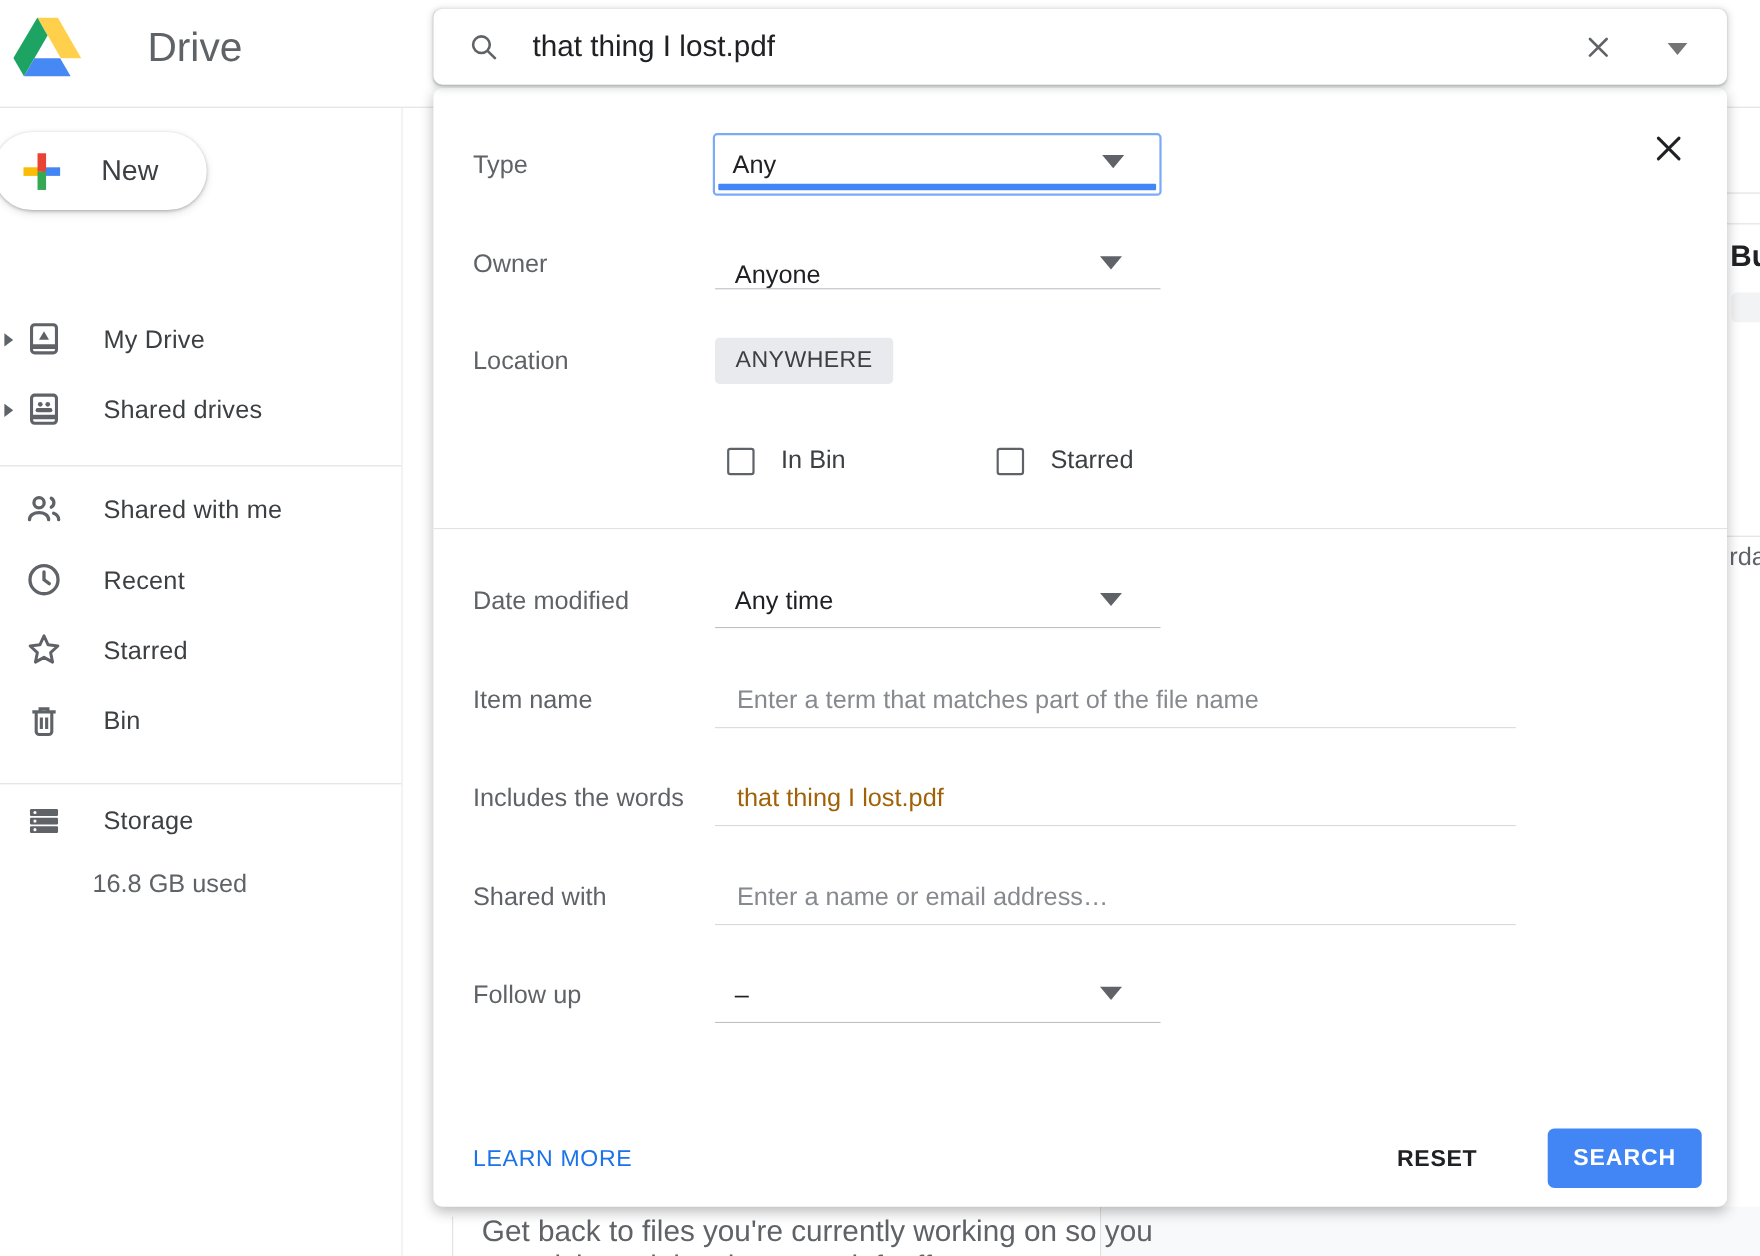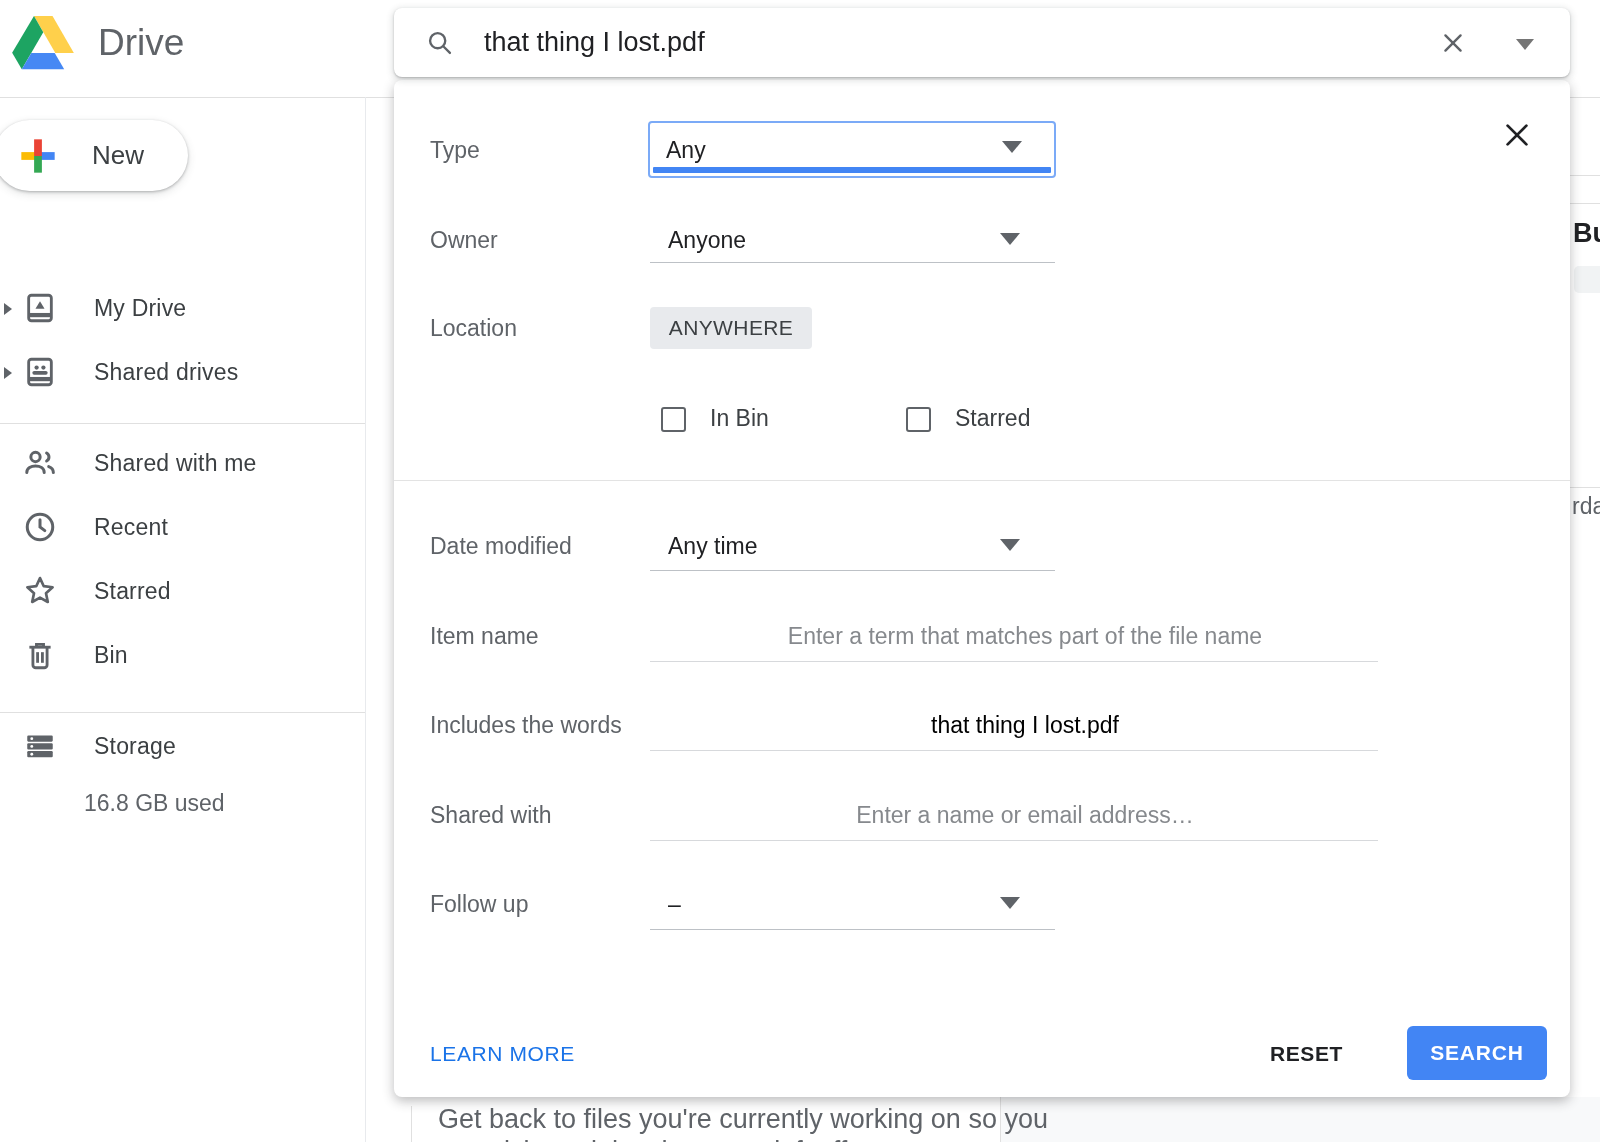--- a/index.html
+++ b/index.html
@@ -1,21 +1,21 @@
 <!DOCTYPE html>
 <html><head>
 <meta charset="utf-8">
 <style>
   html,body{margin:0;padding:0;background:#fff;}
   .page{position:relative;width:1600px;height:1142px;background:#fff;overflow:hidden;
         font-family:"Liberation Sans",sans-serif;color:#202124;}
   .abs{position:absolute;}
   .hline{position:absolute;height:1px;background:#e0e0e0;}
   .vline{position:absolute;width:1px;background:#e0e0e0;}
-  .row-center{display:flex;align-items:center;}
+  .row-center{display:flex;align-items:center;gap:36px;}
   
   .new-btn{position:absolute;left:-6px;top:120px;width:194px;height:71px;background:#fff;
            border-radius:36px;box-shadow:0 1px 3px rgba(60,64,67,.35),0 3px 8px rgba(60,64,67,.15);
            display:flex;align-items:center;cursor:pointer;}
   .new-label{font-size:26px;color:#3c4043;margin-left:34px;}
   .nav-item{position:absolute;left:0;width:362px;height:56px;display:flex;align-items:center;cursor:pointer;}
   .nav-item .ico{width:40px;display:flex;justify-content:center;margin-left:20px;}
   .nav-label{font-size:23px;color:#3c4043;font-weight:500;margin-left:34px;letter-spacing:.2px;}
   .nav-item.active{background:#e8f0fe;border-radius:0 28px 28px 0;}
   .nav-item.active .nav-label{color:#1967d2;font-weight:700;}
@@ -26,21 +26,21 @@
               border-radius:8px;box-shadow:0 1px 2px rgba(60,64,67,.3),0 2px 6px 2px rgba(60,64,67,.15);
               z-index:20;display:flex;align-items:center;}
   .search-input{border:none;outline:none;background:transparent;font-family:"Liberation Sans",sans-serif;
                 font-size:27px;color:#202124;width:900px;margin-left:28px;}
   
   .dialog{position:absolute;left:394px;top:80px;width:1176px;height:1017px;background:#fff;
           border-radius:8px;box-shadow:0 4px 12px rgba(32,33,36,.3);z-index:10;}
   .f-label{position:absolute;left:36px;font-size:23px;color:#5f6368;transform:translateY(-50%);}
   .f-value{position:absolute;left:274px;font-size:23px;color:#202124;font-weight:500;transform:translateY(-50%);}
   .f-input{position:absolute;left:274px;width:710px;border:none;outline:none;background:transparent;
-           font-family:"Liberation Sans",sans-serif;font-size:23px;color:#000000;transform:translateY(-50%);text-align:center;}
+           font-family:"Liberation Sans",sans-serif;font-size:23px;color:#a16207;transform:translateY(-50%);}
   .f-input::placeholder{color:#86898d;opacity:1;}
   .u-short{position:absolute;left:256px;width:405px;height:1px;background:#bdc1c6;}
   .u-long{position:absolute;left:256px;width:728px;height:1px;background:#d7d9dc;}
   .caret{position:absolute;width:0;height:0;border-left:10px solid transparent;
          border-right:10px solid transparent;border-top:12px solid #5f6368;cursor:pointer;}
   .type-box{position:absolute;left:254px;top:41px;width:404px;height:53px;border:2px solid #7baaf7;
             border-radius:4px;cursor:pointer;}
   .type-box::after{content:"";position:absolute;left:3px;right:3px;bottom:3px;height:6px;
                    background:#4285f4;border-radius:1px;}
   .chip{position:absolute;left:256px;top:227px;width:162px;height:42px;background:#e8eaed;border-radius:4px;
@@ -212,21 +212,21 @@
       <line x1="19.5" y1="4.5" x2="4.5" y2="19.5" stroke="#202124" stroke-width="2.2" stroke-linecap="round"></line>
     </svg>
 
     <div class="f-label" style="top:70px;">Type</div>
     <div class="type-box">
       <span style="position:absolute;left:16px;top:50%;transform:translateY(-50%);font-size:23px;font-weight:500;color:#202124;">Any</span>
       <div style="position:absolute;left:352px;top:18px;width:0;height:0;border-left:10px solid transparent;border-right:10px solid transparent;border-top:12px solid #5f6368;"></div>
     </div>
 
     <div class="f-label" style="top:160px;">Owner</div>
-    <div class="f-value" style="top:160px;cursor:pointer;text-align:right;">Anyone</div>
+    <div class="f-value" style="top:170px;cursor:pointer;text-align:right;">Anyone</div>
     <div class="caret" style="left:606px;top:153px;"></div>
     <div class="u-short" style="top:182px;"></div>
 
     <div class="f-label" style="top:248px;">Location</div>
     <div class="chip">ANYWHERE</div>
 
     <div class="checkbox" style="left:267px;top:327px;"></div>
     <div class="cb-label" style="left:316px;top:338px;">In Bin</div>
     <div class="checkbox" style="left:512px;top:327px;"></div>
     <div class="cb-label" style="left:561px;top:338px;">Starred</div>

